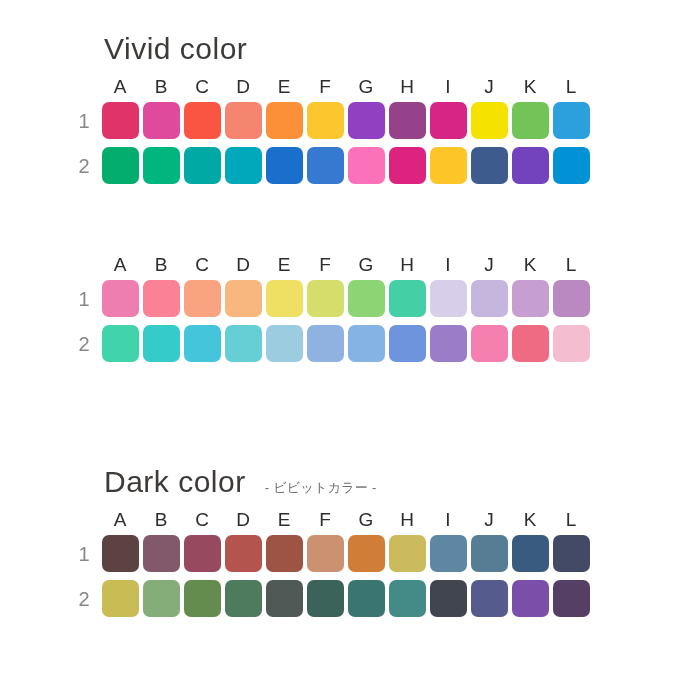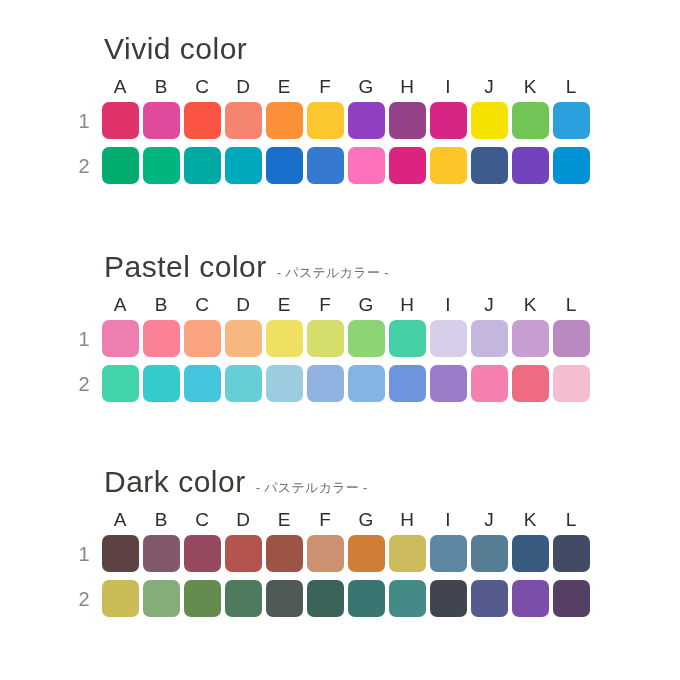--- a/index.html
+++ b/index.html
@@ -28,20 +28,21 @@
   }
   .section-vivid  { top: 34px; }
   .section-pastel { top: 252px; }
   .section-dark   { top: 467px; }
 
   .section-heading {
     display: flex;
     align-items: baseline;
     padding-left: 104px;
     height: 40px;
+    gap: 9px;
   }
   .section-title {
     font-size: 30px;
     font-weight: 400;
     letter-spacing: 0.5px;
     color: #3d3a38;
     line-height: 1;
     white-space: nowrap;
   }
   .section-subtitle {
@@ -150,24 +151,20 @@
             <div class="swatch" title="#fdc528" style="background: rgb(253, 197, 40);"></div>
             <div class="swatch" title="#3d5c8d" style="background: rgb(61, 92, 141);"></div>
             <div class="swatch" title="#7243bd" style="background: rgb(114, 67, 189);"></div>
             <div class="swatch" title="#0092d4" style="background: rgb(0, 146, 212);"></div>
           </div>
       </div>
     </div>
   </div>
 
   <div class="palette-section section-pastel">
-    <div class="section-heading">
-      <span class="section-title">Pastel color</span>
-      <span class="section-subtitle">- パステルカラー -</span>
-    </div>
     <div class="grid-wrap">
       <div class="col-headers">
         <span class="col-header">A</span>
         <span class="col-header">B</span>
         <span class="col-header">C</span>
         <span class="col-header">D</span>
         <span class="col-header">E</span>
         <span class="col-header">F</span>
         <span class="col-header">G</span>
         <span class="col-header">H</span>
@@ -209,21 +206,21 @@
             <div class="swatch" title="#ef6b84" style="background: rgb(239, 107, 132);"></div>
             <div class="swatch" title="#f4bdd0" style="background: rgb(244, 189, 208);"></div>
           </div>
       </div>
     </div>
   </div>
 
   <div class="palette-section section-dark">
     <div class="section-heading">
       <span class="section-title">Dark color</span>
-      <span class="section-subtitle">- パステルカラー -</span>
+      <span class="section-subtitle">- ビビットカラー -</span>
     </div>
     <div class="grid-wrap">
       <div class="col-headers">
         <span class="col-header">A</span>
         <span class="col-header">B</span>
         <span class="col-header">C</span>
         <span class="col-header">D</span>
         <span class="col-header">E</span>
         <span class="col-header">F</span>
         <span class="col-header">G</span>

